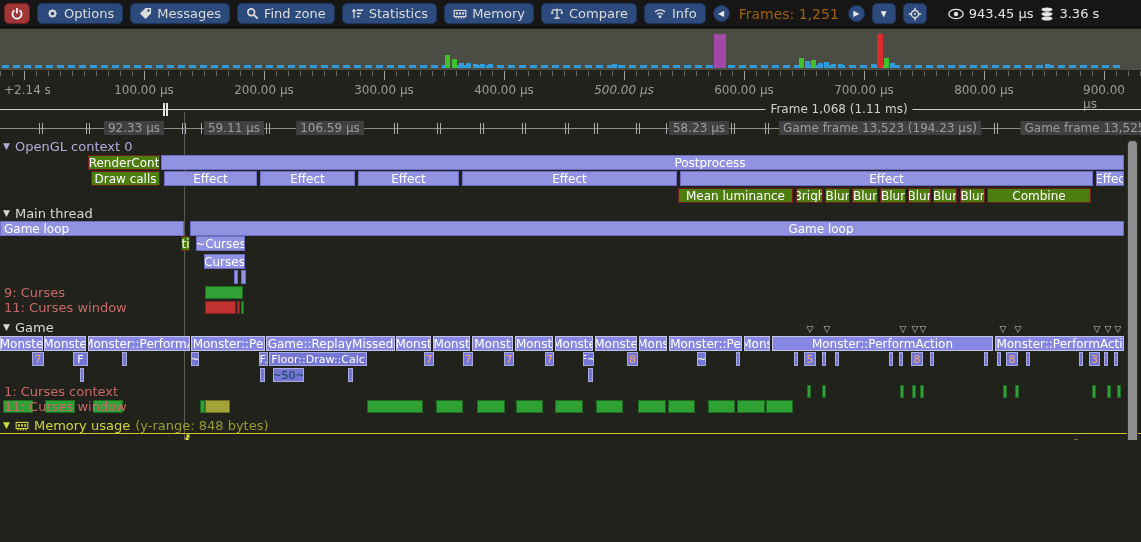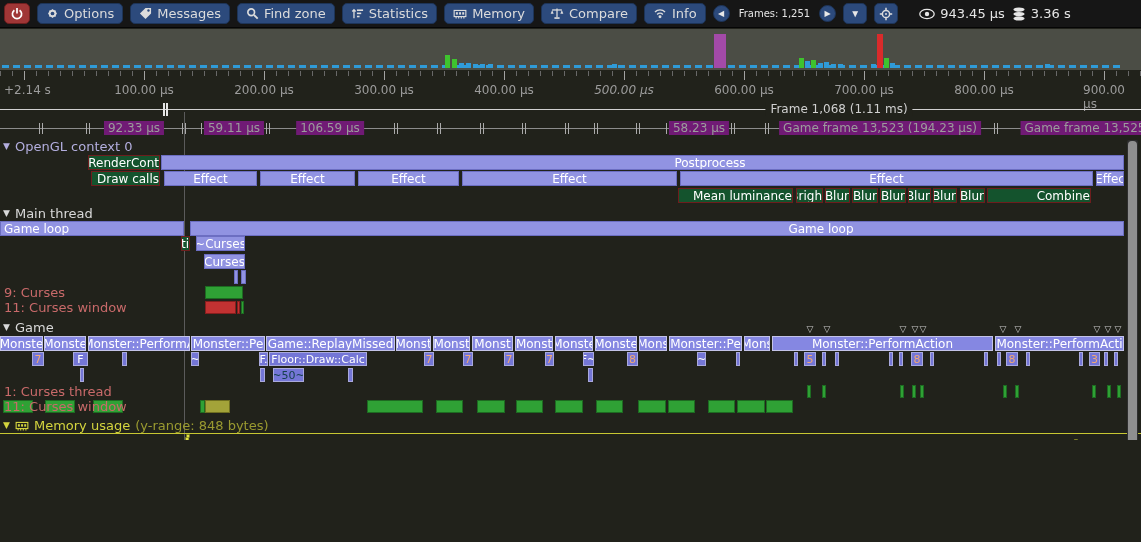--- a/index.html
+++ b/index.html
@@ -12,21 +12,21 @@
         border-radius:5px;color:#dcdcdc;padding:1px 8px;font-size:13px;height:21px;box-sizing:border-box;
         font-family:"DejaVu Sans",sans-serif;cursor:pointer;}
   .ticon{display:inline-flex;align-items:center;}
   #power-btn{display:inline-flex;align-items:center;justify-content:center;width:26px;height:21px;
              background:#a03636;border:1px solid #701f1f;border-radius:5px;cursor:pointer;}
   #tb-buttons{display:inline-flex;gap:7px;}
   .navbtn{width:17px;height:17px;border-radius:50%;background:#2c4a7c;border:1px solid #1d3458;color:#e8e8e8;
           font-size:8px;display:inline-flex;align-items:center;justify-content:center;cursor:pointer;padding:0;}
   .sqbtn{width:24px;height:21px;border-radius:5px;background:#2c4a7c;border:1px solid #1d3458;color:#e8e8e8;
          font-size:10px;display:inline-flex;align-items:center;justify-content:center;cursor:pointer;padding:0;}
-  #frames-label{color:#e5e5e5;font-size:10px;margin:0 2px;text-align:center;}
+  #frames-label{color:#a16207;font-size:14px;margin:0 2px;text-align:center;}
   .stat{display:inline-flex;align-items:center;gap:5px;color:#e6e6e6;font-size:13px;}
   #stat-view{margin-left:14px;}
   
   #overview{position:absolute;top:29px;left:0;width:1141px;height:41px;background:#4b4d45;overflow:hidden;cursor:pointer;}
   .ovdash{position:absolute;bottom:2px;width:7px;height:3px;background:#2f9bd8;}
   .ovbar{position:absolute;bottom:2px;width:5px;}
   
   #tickrow{position:absolute;top:71px;left:0;width:1141px;height:9px;
     background-image:repeating-linear-gradient(90deg,#a2a2a2 0 1px,transparent 1px 120px),
                      repeating-linear-gradient(90deg,#686868 0 1px,transparent 1px 12px);
@@ -38,33 +38,33 @@
   
   #frameband{position:absolute;top:98px;left:0;width:1141px;height:20px;}
   #fline{position:absolute;top:11px;left:0;width:1141px;height:1px;background:#d0d0d0;}
   #fsplit1,#fsplit2{position:absolute;top:5px;width:2px;height:13px;background:#e6e6e6;}
   #flabel{position:absolute;top:4px;transform:translateX(-50%);background:#21221b;padding:0 5px;
           color:#d0d0d0;font-size:12px;line-height:14px;white-space:nowrap;}
   
   #frameruler{position:absolute;top:119px;left:0;width:1141px;height:18px;overflow:hidden;}
   #rline{position:absolute;top:9px;left:0;width:1141px;height:1px;background:#8c8c8c;}
   .fsep{position:absolute;top:4px;width:1px;height:11px;background:#ababab;}
-  .frlabel{position:absolute;top:2px;transform:translateX(-50%);background:#701a75;padding:0 4px;
+  .frlabel{position:absolute;top:2px;transform:translateX(-50%);background:#404040;padding:0 4px;
            color:#9c9c9c;font-size:12px;line-height:14px;white-space:nowrap;}
   
   #timeline{position:absolute;inset:0;}
   #vline{position:absolute;left:184px;top:112px;width:1px;height:430px;background:#5b5b5b;z-index:1;}
   .trow{position:absolute;left:0;width:1141px;z-index:2;}
   .sect-h{position:absolute;left:3px;height:13px;font-size:13px;line-height:13px;display:flex;gap:5px;
           align-items:center;white-space:nowrap;z-index:3;}
   .tri{font-size:9px;cursor:pointer;}
   .zb{position:absolute;top:0;box-sizing:border-box;background:#9193e2;border:1px solid #6c6ec2;color:#fff;
       font-size:12px;text-align:center;overflow:hidden;white-space:nowrap;display:flex;align-items:center;
       justify-content:center;cursor:pointer;}
-  .zb.red{background:#14532d;border-color:#6d1d1d;justify-content:flex-end;}
+  .zb.red{background:#4d7c0f;border-color:#6d1d1d;}
   .zb.cyan{background:#2ba6d8;border-color:#1b7aa5;color:#16404e;}
   .zb.gz{background:#8587e2;border-color:#c3c3e8;}
   .zb.sz{background:#7476d6;border-color:#a9a9dc;font-size:11px;}
   .zb.tleft{justify-content:flex-start;padding-left:3px;}
   .zb span{pointer-events:none;}
   .zb .num{color:#f0a878;}
   .lk{position:absolute;top:0;height:13px;box-sizing:border-box;cursor:pointer;}
   .lk.green{background:#2fa135;border:1px solid #1d6b21;}
   .lk.lockred{background:#c23232;border:1px solid #871e1e;}
   .lk.olive{background:#a3a339;border:1px solid #6f6f20;}
@@ -841,21 +841,21 @@
         <div class="locklabel">9: Curses</div>
         <div class="lk green" style="left: 205px; width: 38px;"></div>
       </div>
       <div class="trow" style="top: 301px; height: 13px;">
         <div class="locklabel">11: Curses window</div>
         <div class="lk lockred" style="left: 205px; width: 31px;"></div>
         <div class="lk lockred" style="left: 237px; width: 3px;"></div>
         <div class="lk green" style="left: 241px; width: 3px;"></div>
       </div>
       <div class="trow" style="top: 385px; height: 13px;">
-        <div class="locklabel">1: Curses thread</div>
+        <div class="locklabel">1: Curses context</div>
         <div class="lk green" style="left: 807px; width: 4px;"></div>
         <div class="lk green" style="left: 822px; width: 4px;"></div>
         <div class="lk green" style="left: 900px; width: 4px;"></div>
         <div class="lk green" style="left: 912px; width: 4px;"></div>
         <div class="lk green" style="left: 920px; width: 4px;"></div>
         <div class="lk green" style="left: 1003px; width: 4px;"></div>
         <div class="lk green" style="left: 1015px; width: 4px;"></div>
         <div class="lk green" style="left: 1092px; width: 4px;"></div>
         <div class="lk green" style="left: 1107px; width: 4px;"></div>
         <div class="lk green" style="left: 1117px; width: 4px;"></div>

